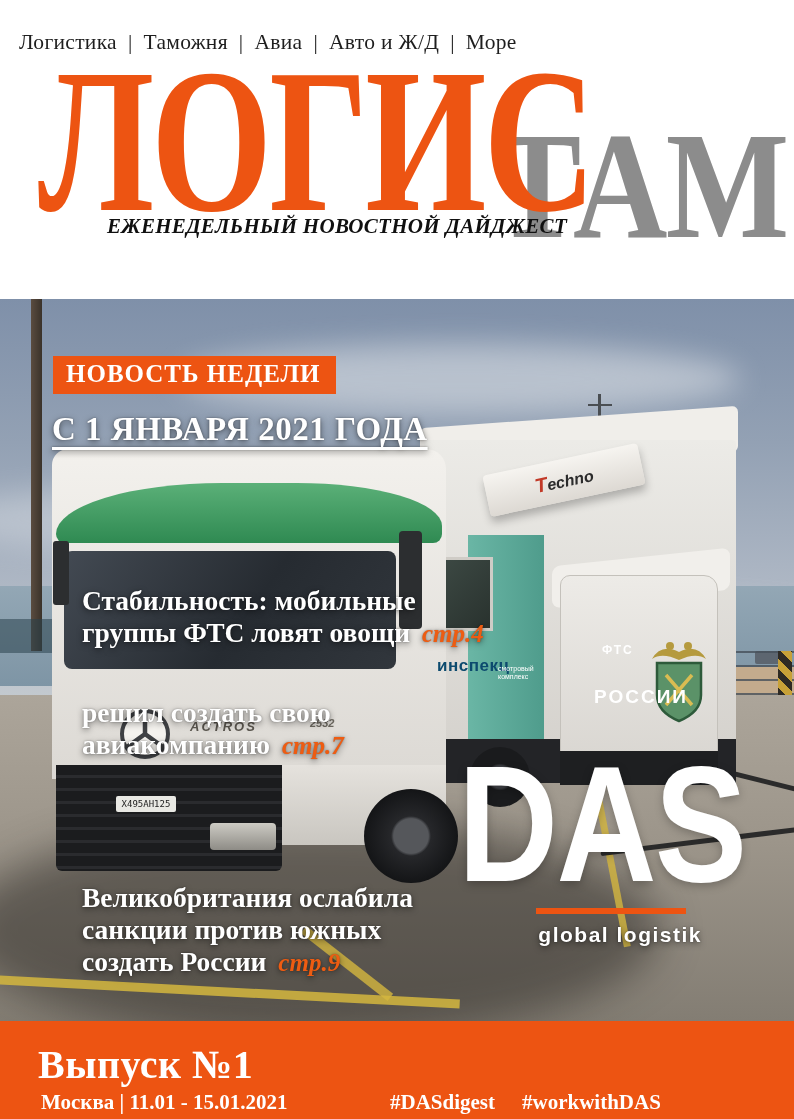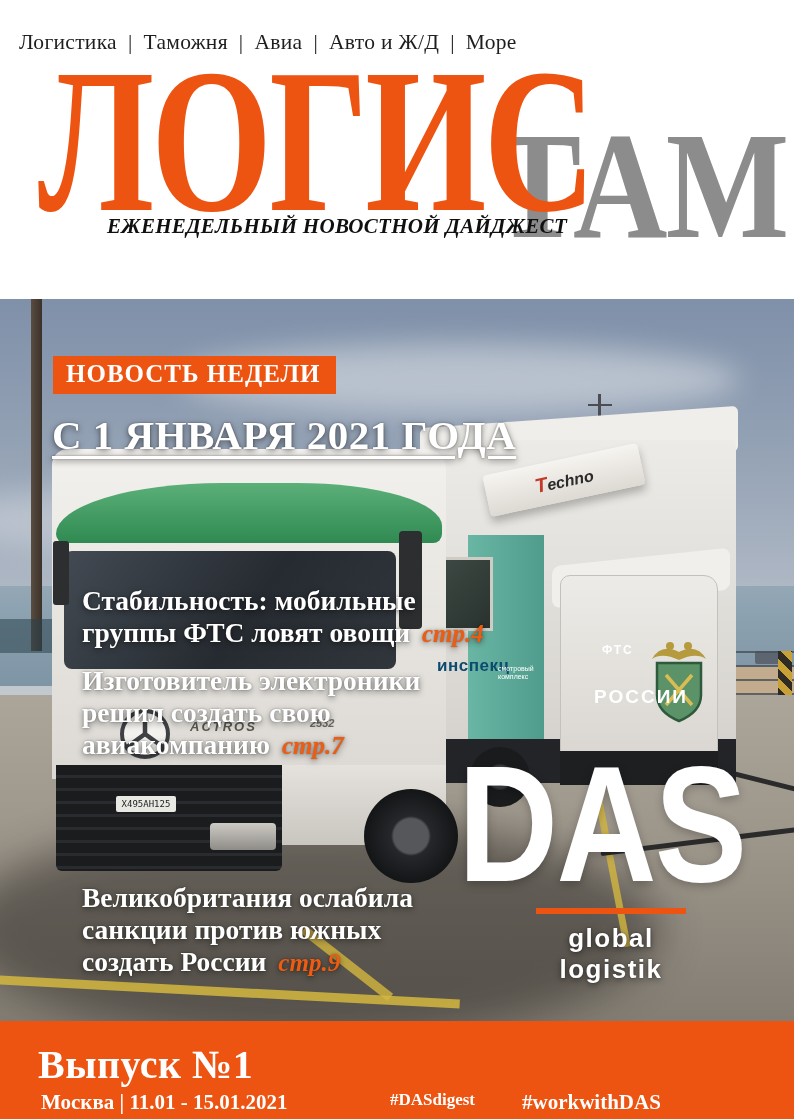--- a/index.html
+++ b/index.html
@@ -133,47 +133,47 @@
   .front-wheel { left:364px; top:490px; width:94px; height:94px; border-radius:50%;
     background:radial-gradient(circle at 50% 50%, #55575b 0 26%, #26272a 30%, #141517 70%); }
   .rear-wheel { left:470px; top:448px; width:60px; height:60px; border-radius:50%;
     background:radial-gradient(circle at 50% 50%, #404247 0 26%, #1a1b1d 32%); }
   
   .ov { position:absolute; z-index:10; color:#fff;
     text-shadow:0 2px 6px rgba(0,0,0,.5), 0 0 2px rgba(0,0,0,.35); }
   .badge { left:53px; top:29px; background:#ED5412; color:#fff;
     font-size:25px; font-weight:bold; padding:4px 15px 6px 13px; letter-spacing:1px;
     text-shadow:none;margin-top:28px; }
-  .kicker { left:52px; top:112px; font-size:41px; font-weight:bold; letter-spacing:.5px;
+  .kicker { left:52px; top:112px; font-size:33px; font-weight:bold; letter-spacing:.5px;
     text-decoration:underline; text-decoration-thickness:3px; text-underline-offset:7px;
     cursor:pointer; }
   .feature { left:52px; top:158px; font-size:34px; font-weight:bold; line-height:40px; }
   .pref { font-style:italic; font-weight:bold; color:#EE5C12; margin-left:12px;
     font-size:27px; cursor:pointer; }
   .story { font-size:27.5px; font-weight:bold; line-height:32px; cursor:pointer;margin-left:27px; }
   .story .pref { font-size:25px; }
   .story1 { left:55px; top:286px; }
   .story2 { left:55px; top:366px; }
   .story3 { left:55px; top:473px; }
   .story4 { left:55px; top:583px; }
   
   .das-word { left:458px; top:443px; font-family:"Liberation Sans",sans-serif;
     font-size:165px; line-height:165px; font-weight:bold; letter-spacing:-2px;
     transform:scaleX(.84); transform-origin:left top;
     text-shadow:0 3px 10px rgba(0,0,0,.25); }
   .das-line { left:536px; top:609px; width:150px; height:6px; background:#ED5412; z-index:10; }
-  .das-sub { left:520px; top:624px; width:182px; text-align:center;
-    font-family:"Liberation Sans",sans-serif; font-size:26px; font-weight:bold;
+  .das-sub { left:520px; top:624px; width:182px; text-align:right;
+    font-family:"Liberation Sans",sans-serif; font-size:21px; font-weight:bold;
     letter-spacing:1.5px; }
   
   .footer { position:relative; width:794px; height:98px; background:#ED5412; color:#fff; }
   .footer > div { position:absolute;margin-top:12px; }
   .issue { left:38px; top:8px; font-size:40px; font-weight:bold; letter-spacing:.5px; }
   .meta  { left:41px; top:57px; font-size:21px; font-weight:bold; }
-  .tag1  { left:390px; top:57px; font-size:17px; font-weight:bold; cursor:pointer;font-family:Liberation Serif, serif; }
+  .tag1  { left:390px; top:57px; font-size:21px; font-weight:bold; cursor:pointer;font-family:Liberation Serif, serif; }
   .tag2  { left:522px; top:57px; font-size:21px; font-weight:bold; cursor:pointer; }
 </style>
 </head>
 <body>
 
 <div class="page">
 
   <header class="masthead">
     <nav class="catnav">
       <span>Логистика</span><span class="sep">|</span><span>Таможня</span><span class="sep">|</span><span>Авиа</span><span class="sep">|</span><span>Авто и Ж/Д</span><span class="sep">|</span><span>Море</span>
@@ -254,21 +254,21 @@
     <div class="front-wheel"></div>
 
     <div class="ov badge">НОВОСТЬ НЕДЕЛИ</div>
     <div class="ov kicker">С 1 ЯНВАРЯ 2021 ГОДА</div>
 
     <div class="ov story story1">
       <span>Стабильность: мобильные</span><br>
       <span>группы ФТС ловят овощи</span><span class="pref">стр.4</span>
     </div>
     <div class="ov story story2">
-      <span>Изготовитель электроники</span><br>
+      <br>
       <span>решил создать свою</span><br>
       <span>авиакомпанию</span><span class="pref">стр.7</span>
     </div>
     <div class="ov story story4">
       <span>Великобритания ослабила</span><br>
       <span>санкции против южных</span><br>
       <span>создать России</span><span class="pref">стр.9</span>
     </div>
 
     <div class="ov das-word">DAS</div>

